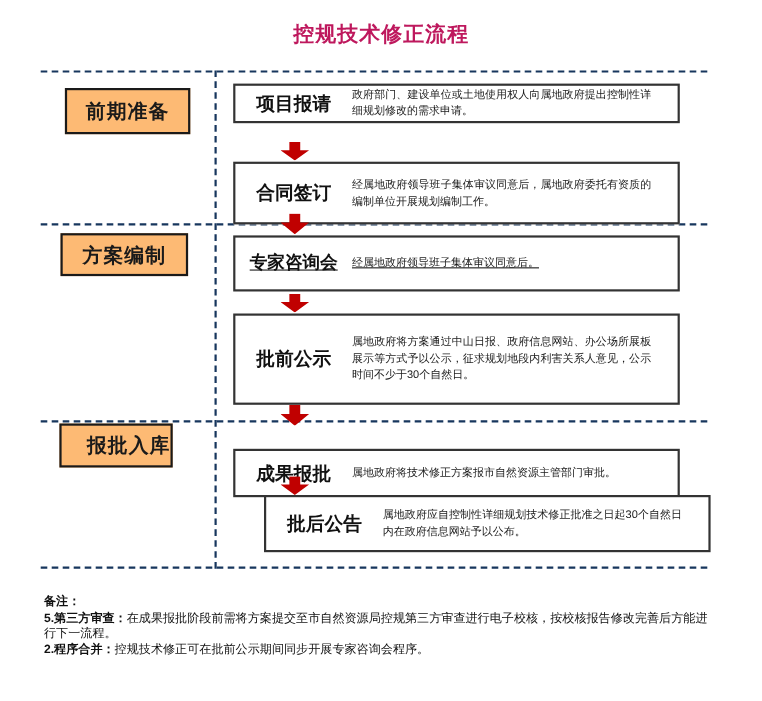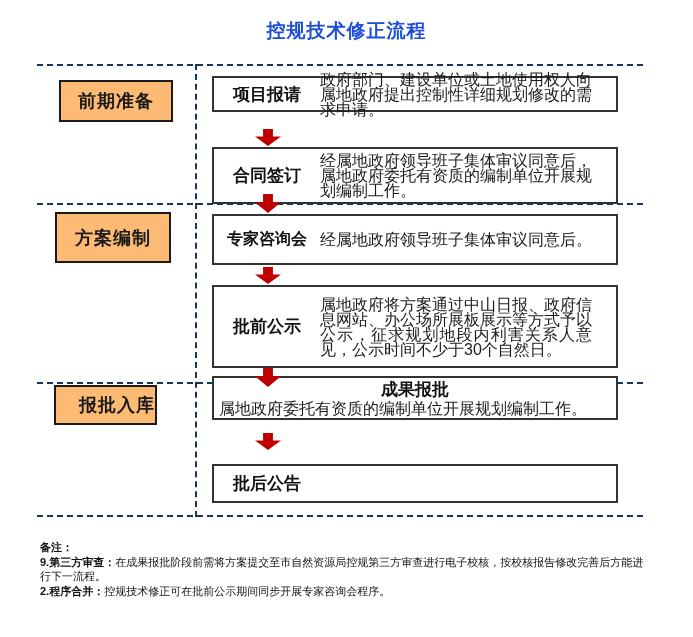--- a/index.html
+++ b/index.html
@@ -9,21 +9,21 @@
     font-family: "Liberation Sans", "DejaVu Sans", sans-serif;
     color: #1a1a1a;
     position: relative;
     overflow: hidden;
   }
   #flowchart { position: absolute; inset: 0; }
 
   .page-title {
     position: absolute; top: 18px; left: 0; width: 693px;
     text-align: center; font-size: 19px; font-weight: bold;
-    letter-spacing: 1px; color: #1d4ed8;
+    letter-spacing: 1px; color: #be185d;
   }
 
   
   .hline {
     position: absolute; left: 37px; width: 606px; height: 0;
     border-top: 2px dashed #17365d;
   }
   .hline.l1 { top: 64px; }
   .hline.l2 { top: 203px; }
   .hline.l3 { top: 382px; }
@@ -34,42 +34,42 @@
   }
 
   
   .stage {
     position: absolute;
     border: 2px solid #1a1a1a; background: #fdba74;
     display: flex; align-items: center; justify-content: center;
     font-size: 18px; font-weight: bold; letter-spacing: 1px;
   }
   .stage.g1 { left: 59px; top: 80px;  width: 114px; height: 42px; }
-  .stage.g2 { left: 55px; top: 212px; width: 116px; height: 51px; }
+  .stage.g2 { left: 55px; top: 212px; width: 116px; height: 39px; }
   .stage.g3 { left: 54px; top: 385px; width: 103px; height: 40px; justify-content: flex-end; }
 
   
   .step {
     position: absolute; left: 212px; width: 406px;
     border: 2px solid #333; background: #fff;
     display: flex; align-items: center;
   }
   .step.s1 { top: 76px;  height: 36px; align-items: center; }
   .step.s2 { top: 147px; height: 57px; }
-  .step.s3 { top: 214px; height: 51px; }
+  .step.s3 { top: 214px; height: 51px; text-decoration: underline; }
   .step.s4 { top: 285px; height: 83px; }
-  .step.s5 { top: 376px; height: 44px; flex-direction: column; }
-  .step.s6 { top: 464px; height: 39px; }
+  .step.s5 { top: 408px; height: 44px; }
+  .step.s6 { top: 450px; height: 52px; margin-left: 28px; }
   .step-title {
     width: 106px; flex-shrink: 0; text-align: center;
     font-size: 17px; font-weight: bold; color: #111;
   }
   .step.s3 .step-title { font-size: 16px; }
   .step-desc {
-    flex: 1; font-size: 16px; line-height: 15px; color: #1a1a1a;
+    flex: 1; font-size: 10px; line-height: 15px; color: #1a1a1a;
     padding-right: 24px; text-align: justify;
   }
 
   
   .arrow {
     position: absolute; left: 255px; width: 26px; height: 17px;
     background: #c00000;
     clip-path: polygon(31% 0, 69% 0, 69% 44%, 100% 44%, 50% 100%, 0 44%, 31% 44%);
   }
   .arrow.a1 { top: 129px; }
@@ -120,31 +120,32 @@
   <div class="step s3">
     <div class="step-title">专家咨询会</div>
     <div class="step-desc">经属地政府领导班子集体审议同意后。</div>
   </div>
   <div class="step s4">
     <div class="step-title">批前公示</div>
     <div class="step-desc">属地政府将方案通过中山日报、政府信息网站、办公场所展板展示等方式予以公示，征求规划地段内利害关系人意见，公示时间不少于30个自然日。</div>
   </div>
   <div class="step s5">
     <div class="step-title">成果报批</div>
-    <div class="step-desc">属地政府委托有资质的编制单位开展规划编制工作。</div>
+    <div class="step-desc">属地政府将技术修正方案报市自然资源主管部门审批。</div>
   </div>
   <div class="step s6">
     <div class="step-title">批后公告</div>
+    <div class="step-desc">属地政府应自控制性详细规划技术修正批准之日起30个自然日内在政府信息网站予以公布。</div>
   </div>
 
   <div class="arrow a1"></div>
   <div class="arrow a2"></div>
   <div class="arrow a3"></div>
   <div class="arrow a4"></div>
   <div class="arrow a5"></div>
 
   <div class="notes">
     <div class="hdr">备注：</div>
-    <div><b>9.第三方审查：</b><span>在成果报批阶段前需将方案提交至市自然资源局控规第三方审查进行电子校核，按校核报告修改完善后方能进行下一流程。</span></div>
+    <div><b>5.第三方审查：</b><span>在成果报批阶段前需将方案提交至市自然资源局控规第三方审查进行电子校核，按校核报告修改完善后方能进行下一流程。</span></div>
     <div><b>2.程序合并：</b><span>控规技术修正可在批前公示期间同步开展专家咨询会程序。</span></div>
   </div>
 
 </div>
 
 </body></html>

